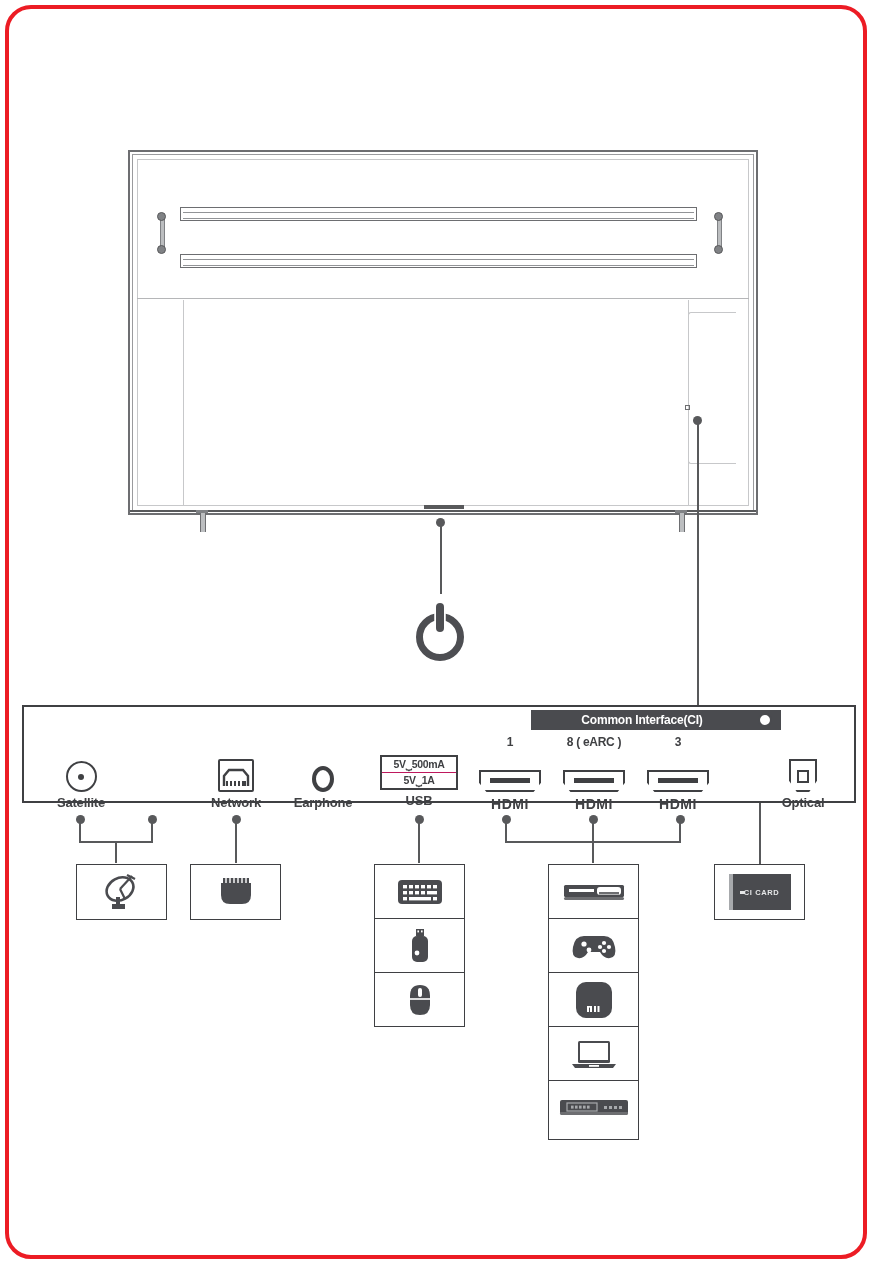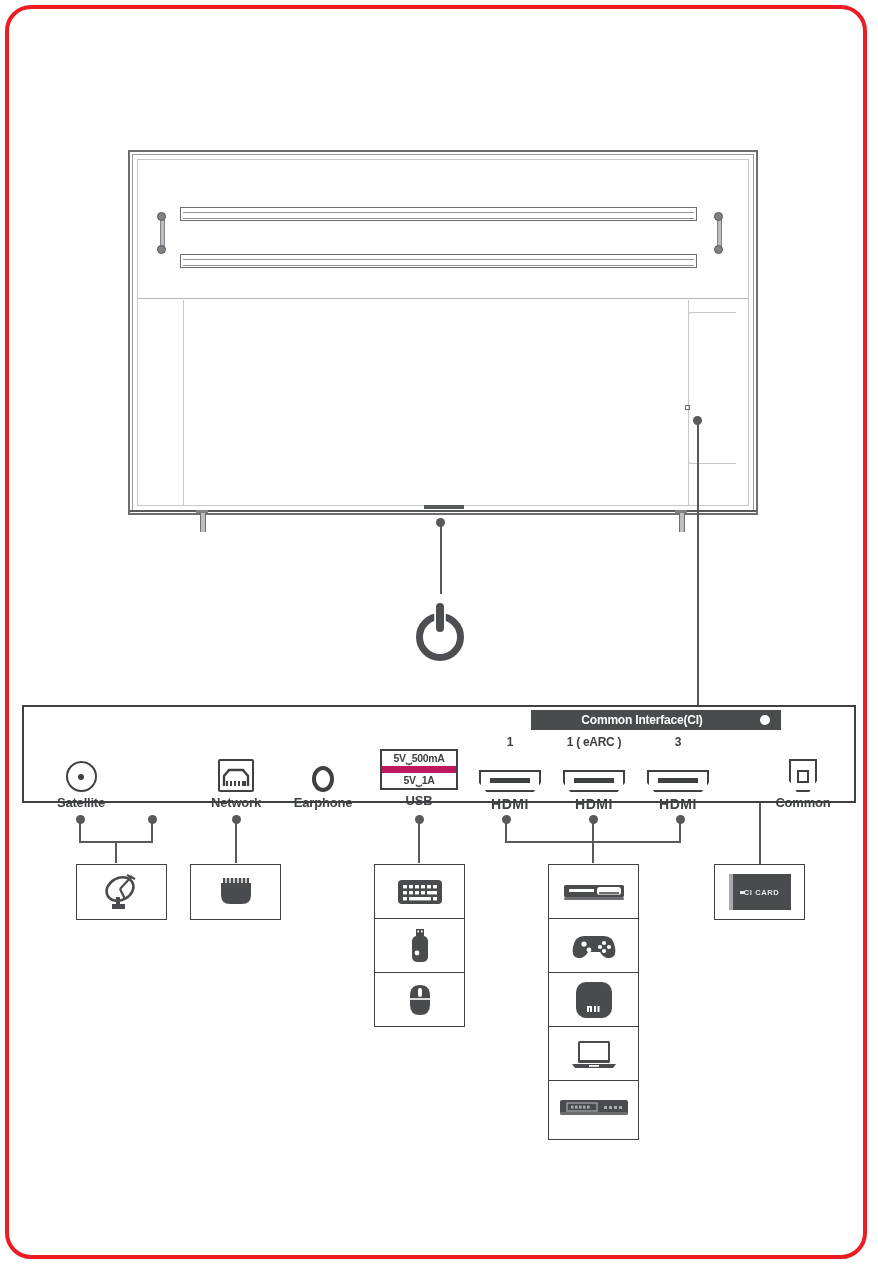--- a/index.html
+++ b/index.html
@@ -77,21 +77,21 @@
        margin:-3px 0 0 -3px;border-radius:50%;background:#3f4043;}
   .ant-ic{width:33px;height:33px;border-radius:50%;border:4.5px solid #3f4043;
        box-sizing:border-box;position:relative;}
   .ant-ic:after{content:"";position:absolute;left:50%;top:50%;width:11px;height:11px;
        margin:-5.5px 0 0 -5.5px;border-radius:50%;background:#3f4043;}
   .net-ic{width:36px;height:33px;border:2.5px solid #3f4043;box-sizing:border-box;
        position:relative;border-radius:2px;}
   .ear-ic{width:22px;height:26px;border-radius:50%;border:4px solid #3f4043;box-sizing:border-box;}
   .usb-ic{width:78px;border:2px solid #3f4043;box-sizing:border-box;}
   .usb-ic div{font-size:10.5px;font-weight:bold;color:#3f4043;padding:1px 0;text-align:center;letter-spacing:-.3px;}
-  .usb-ic div:first-child{border-bottom:7px solid #be185d;}
+  .usb-ic div:first-child{border-bottom:1px solid #be185d;}
   .hdmi-ic{width:62px;height:22px;border:2.5px solid #3f4043;box-sizing:border-box;
        position:relative;background:#fff;
        clip-path:polygon(0 0,100% 0,100% 58%,88% 100%,12% 100%,0 58%);}
   .hdmi-ic:after{content:"";position:absolute;left:9px;right:9px;top:6px;height:5px;background:#3f4043;}
   .opt-ic{width:28px;height:33px;border:2.5px solid #3f4043;box-sizing:border-box;position:relative;
        clip-path:polygon(0 0,100% 0,100% 66%,72% 100%,28% 100%,0 66%);}
   .opt-ic:after{content:"";position:absolute;left:6px;right:6px;top:9px;bottom:7px;
        border:2px solid #3f4043;}
   .hdmi-word{font-family:"Liberation Sans",sans-serif;font-size:14px;font-weight:bold;
        color:#3f4043;letter-spacing:.5px;margin-top:4px;}
@@ -218,41 +218,41 @@
 
   <div class="port" style="left:462px;top:735px;">
     <div class="topnum">1</div>
     <div class="glyph">
         <div class="hdmi-ic"></div>
       </div>
     <div class="hdmi-word">HDMI</div>
   </div>
 
   <div class="port" style="left:546px;top:735px;">
-    <div class="topnum">1 ( eARC )</div>
+    <div class="topnum">8 ( eARC )</div>
     <div class="glyph">
         <div class="hdmi-ic"></div>
       </div>
     <div class="hdmi-word">HDMI</div>
   </div>
 
   <div class="port" style="left:630px;top:735px;">
     <div class="topnum">3</div>
     <div class="glyph">
         <div class="hdmi-ic"></div>
       </div>
     <div class="hdmi-word">HDMI</div>
   </div>
 
   <div class="port" style="left:755px;top:735px;">
     <div class="topnum"></div>
     <div class="glyph">
         <div class="opt-ic"></div>
       </div>
-    <div class="plabel">Common</div>
+    <div class="plabel">Optical</div>
   </div>
 
   <div class="dot" style="left:76px;top:815px;"></div>
   <div class="dot" style="left:148px;top:815px;"></div>
   <div class="lead" style="left:79px;top:819px;width:2px;height:24px;"></div>
   <div class="lead" style="left:151px;top:819px;width:2px;height:24px;"></div>
   <div class="lead" style="left:79px;top:841px;width:74px;height:2px;"></div>
   <div class="lead" style="left:115px;top:841px;width:2px;height:22px;"></div>
 
   <div class="dot" style="left:232px;top:815px;"></div>

